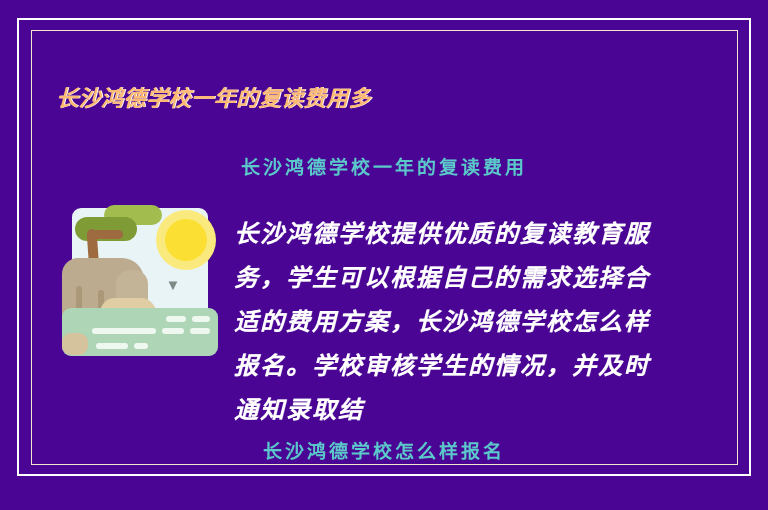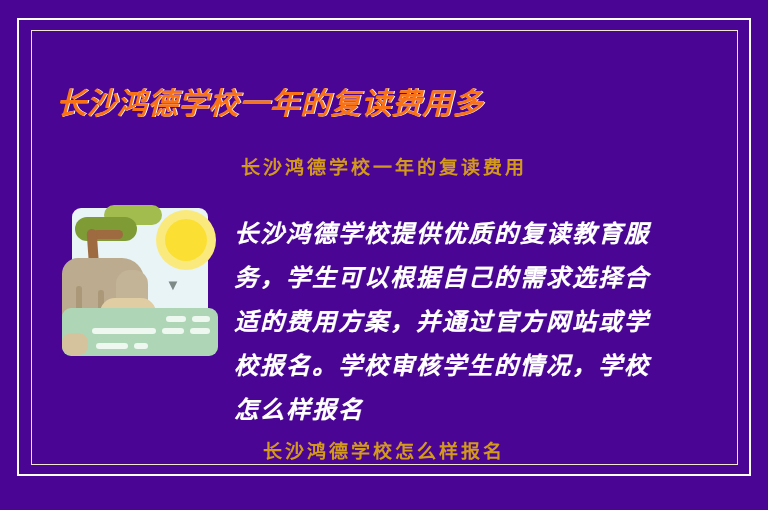--- a/index.html
+++ b/index.html
@@ -22,21 +22,21 @@
     background: #4a0594;
     overflow: hidden;
   }
 
   
   .ghost-text {
     position: absolute;
     left: 0;
     width: 768px;
     text-align: center;
-    color: #eab308;
+    color: #5eead4;
     font-size: 19px;
     letter-spacing: 3px;
     font-weight: bold;
     white-space: nowrap;
     opacity: 0.85;
     pointer-events: none;
   }
   .ghost-a { top: 152px; }
   .ghost-b { top: 436px; }
 
@@ -60,23 +60,23 @@
     border: 1px solid #f3e6cf;
     box-sizing: border-box;
   }
 
   
   .headline {
     position: absolute;
     left: 56px;
     top: 60px;
     width: 620px;
-    color: #f97316;
+    color: #fdba74;
     font-family: "Liberation Sans", "DejaVu Sans", sans-serif;
-    font-size: 30px;
+    font-size: 22px;
     font-weight: 900;
     font-style: italic;
     line-height: 48px;
     letter-spacing: 0.5px;
     text-shadow: 1px 0 0 #ffffff;
   }
   .headline-line { display: block; white-space: nowrap; }
 
   
   .illustration {
@@ -289,15 +289,15 @@
     <div class="ill-ripple r1"></div>
     <div class="ill-ripple r2"></div>
     <div class="ill-ripple r3"></div>
     <div class="ill-ripple r4"></div>
     <div class="ill-ripple r5"></div>
     <div class="ill-ripple r6"></div>
     <div class="ill-ripple r7"></div>
     <div class="ill-bird">▼</div>
   </div>
 
-  <div class="body-copy">长沙鸿德学校提供优质的复读教育服务，学生可以根据自己的需求选择合适的费用方案，并通过官方网站或学校报名。学校审核学生的情况，学校怎么样报名</div>
+  <div class="body-copy">长沙鸿德学校提供优质的复读教育服务，学生可以根据自己的需求选择合适的费用方案，长沙鸿德学校怎么样报名。学校审核学生的情况，并及时通知录取结</div>
 
 </div>
 
 </body></html>

